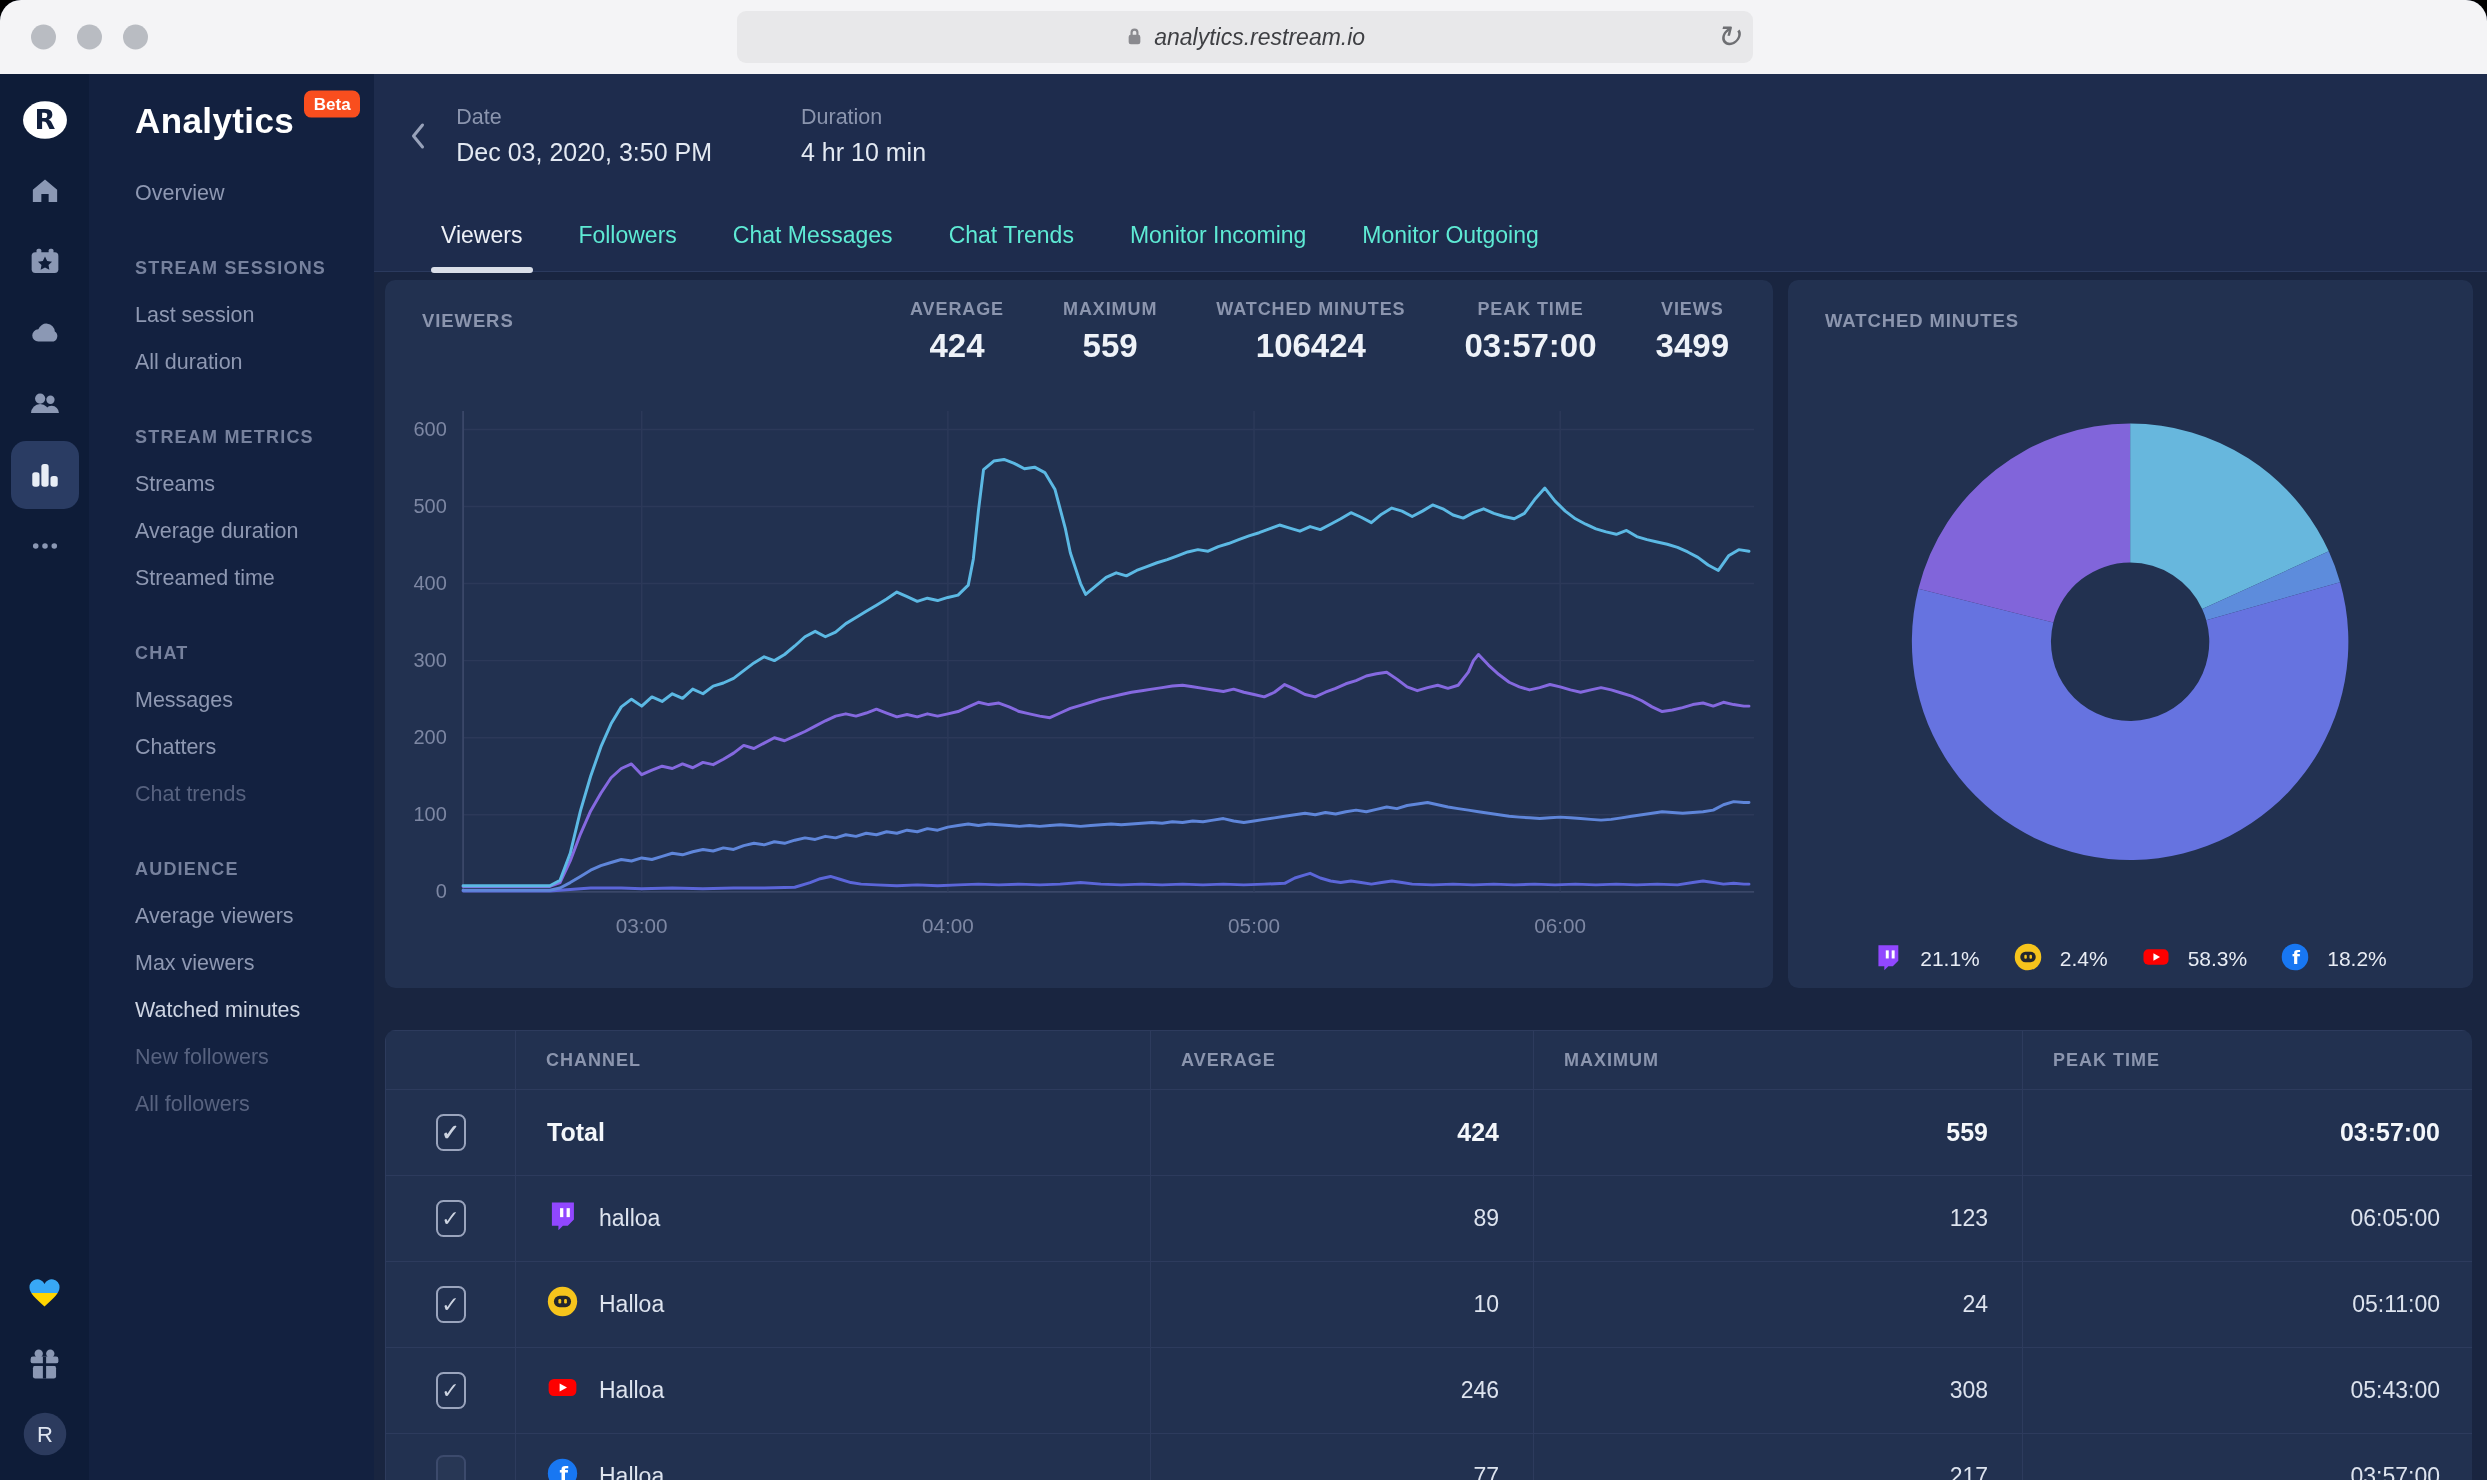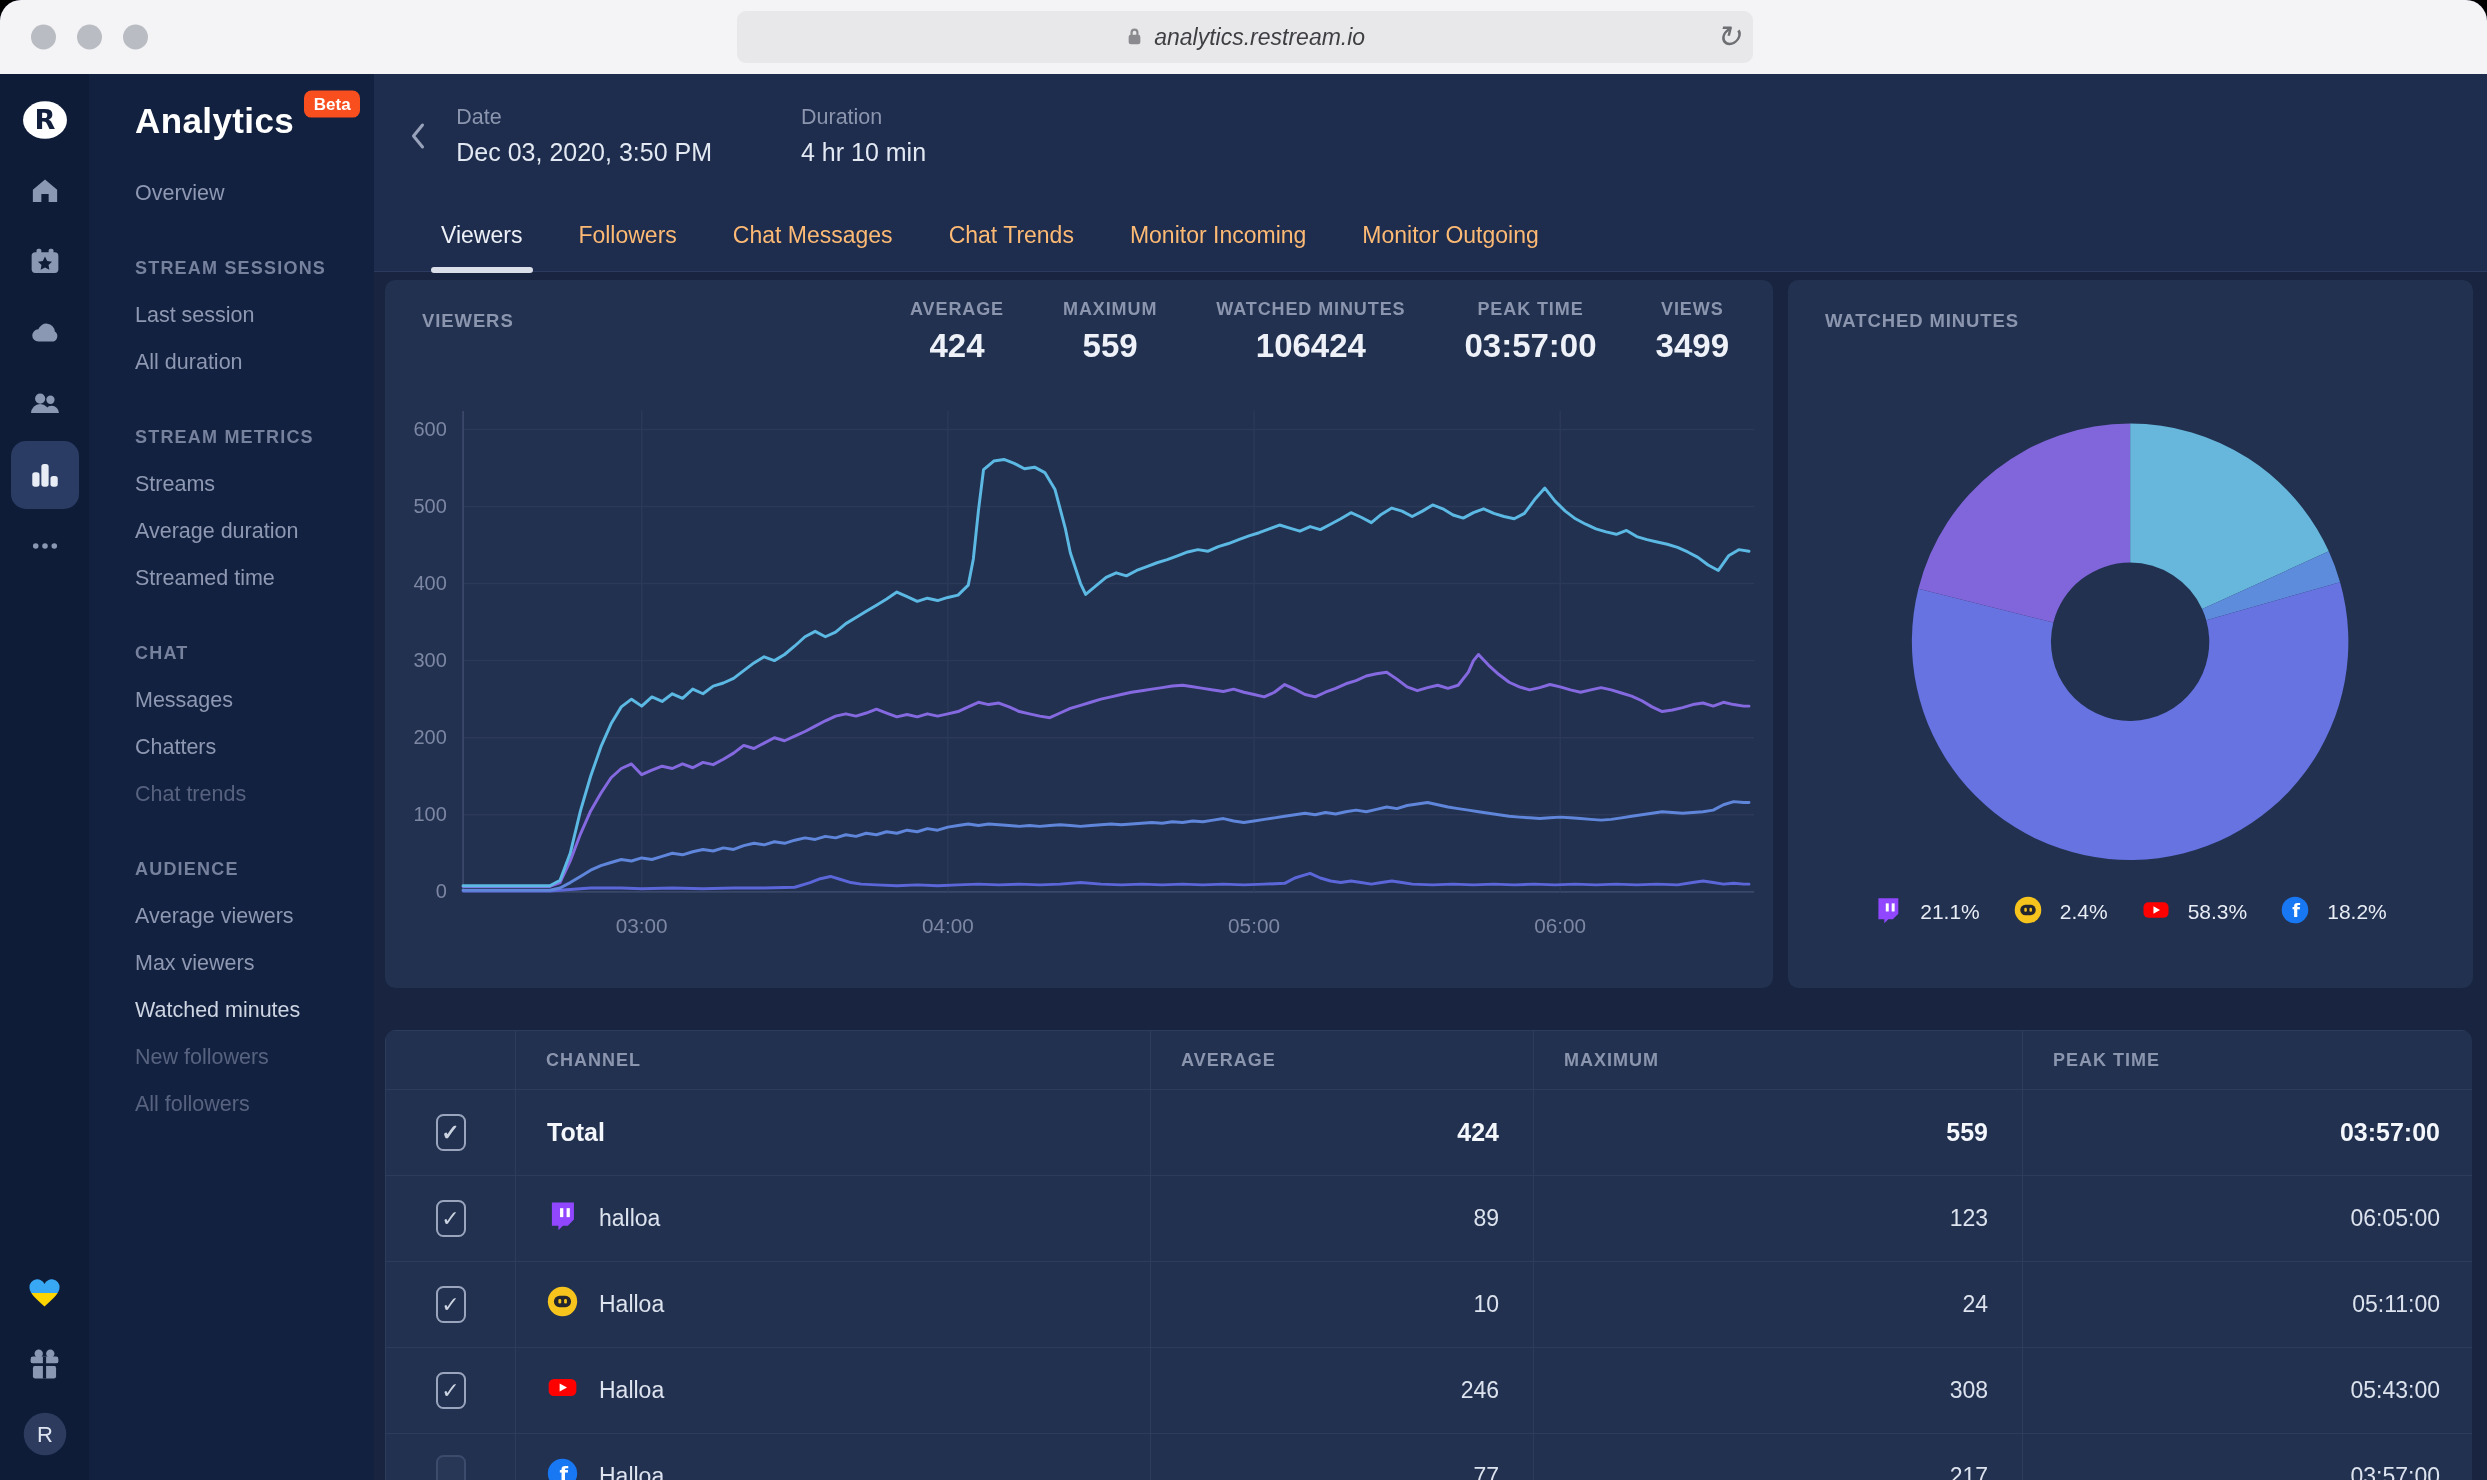--- a/index.html
+++ b/index.html
@@ -42,38 +42,38 @@
   
   .main{position:absolute;left:374px;top:0;right:0;bottom:0;background:#192540;}
   .pagehead{position:absolute;top:0;left:0;right:0;height:124px;background:#1e2c4d;display:flex;align-items:center;}
   .back{margin-left:22px;width:44px;height:44px;display:flex;align-items:center;justify-content:center;background:none;border:none;cursor:pointer;}
   .meta{margin-left:16.3px;}
   .meta.dur{margin-left:89px;}
   .meta .lbl{font-size:21.5px;color:#8b95ae;margin-bottom:7.4px;}
   .meta .val{font-size:25px;color:#e3e9f2;text-align:center;}
   .tabbar{position:absolute;top:124px;left:0;right:0;height:73px;background:#1e2c4d;border-bottom:1.5px solid #2b3a5e;
     display:flex;align-items:flex-end;padding-left:67px;}
-  .tab{font-size:23px;color:#fdba74;padding-bottom:22px;margin-right:56px;position:relative;cursor:pointer;white-space:nowrap;}
+  .tab{font-size:23px;color:#5eead4;padding-bottom:22px;margin-right:56px;position:relative;cursor:pointer;white-space:nowrap;}
   .tab.active{color:#eef1f7;}
   .tab.active::after{content:"";position:absolute;left:-10.4px;right:-10.4px;bottom:-1.5px;height:5.2px;background:#d9dee8;border-radius:3px;}
 
   .content{position:absolute;top:199px;left:0;right:0;bottom:0;background:#192540;}
   .panel{position:absolute;background:#223150;border-radius:10.4px;}
   .panel.viewersp{left:11px;top:80px;width:1388px;height:708px;margin-top:-73px;} 
   .panel.donutp{left:1414px;top:7.4px;width:685px;height:708px;}
   .panel.tablep{left:11px;top:757px;width:2087px;height:749px;overflow:hidden;}
 
   .panel-title{position:absolute;left:37px;top:30px;font-size:18.5px;font-weight:bold;letter-spacing:0.9px;color:#8b95ae;}
   .stats{position:absolute;right:44px;top:19px;display:flex;gap:59px;}
   .stat{text-align:center;}
   .stat .slbl{font-size:18px;font-weight:bold;letter-spacing:0.9px;color:#8b95ae;}
   .stat .sval{font-size:33px;font-weight:bold;color:#eef2f8;margin-top:7.4px;}
 
   .chart-svg{position:absolute;inset:0;width:100%;height:100%;}
-  .legend{position:absolute;left:0;right:0;top:616px;display:flex;justify-content:center;gap:34px;align-items:flex-start;}
+  .legend{position:absolute;left:0;right:0;top:663px;display:flex;justify-content:center;gap:34px;align-items:flex-start;}
   .legend-item{display:flex;align-items:center;gap:18px;}
   .legend-item .pct{font-size:21px;color:#e8ecf4;}
 
   
   .tablep table{width:100%;border-collapse:collapse;table-layout:fixed;}
   .tablep th,.tablep td{border:1.5px solid #2d3b5d;overflow:hidden;}
   .tablep thead th{height:58px;font-size:18px;font-weight:bold;letter-spacing:1px;color:#8b95ae;text-align:left;padding:0 0 0 30px;}
   .tablep td{height:83px;font-size:23px;color:#dde3ee;}
   td.cb{text-align:center;}
   .chanwrap{display:flex;align-items:center;gap:21px;padding-left:30px;}

